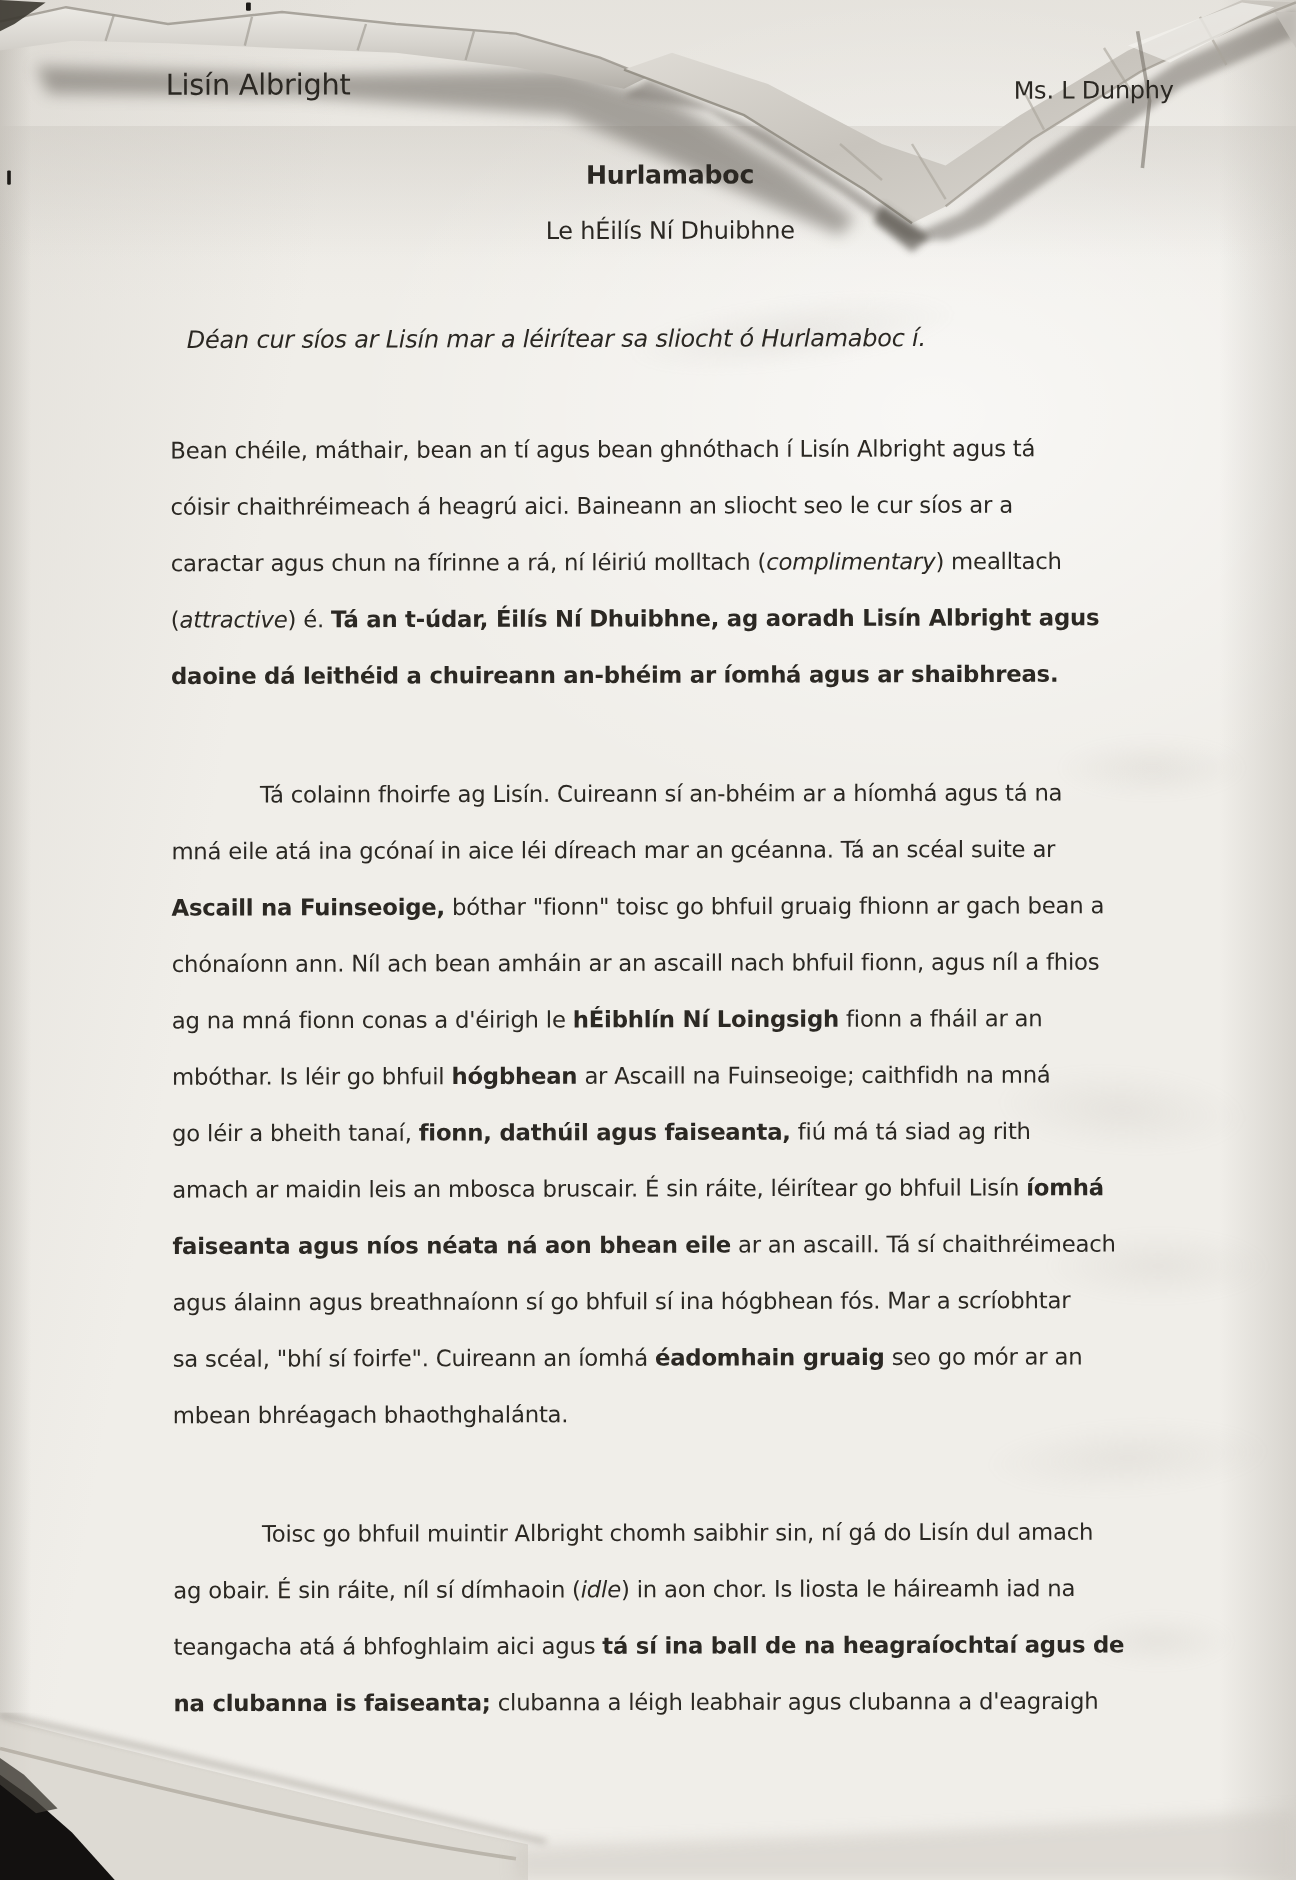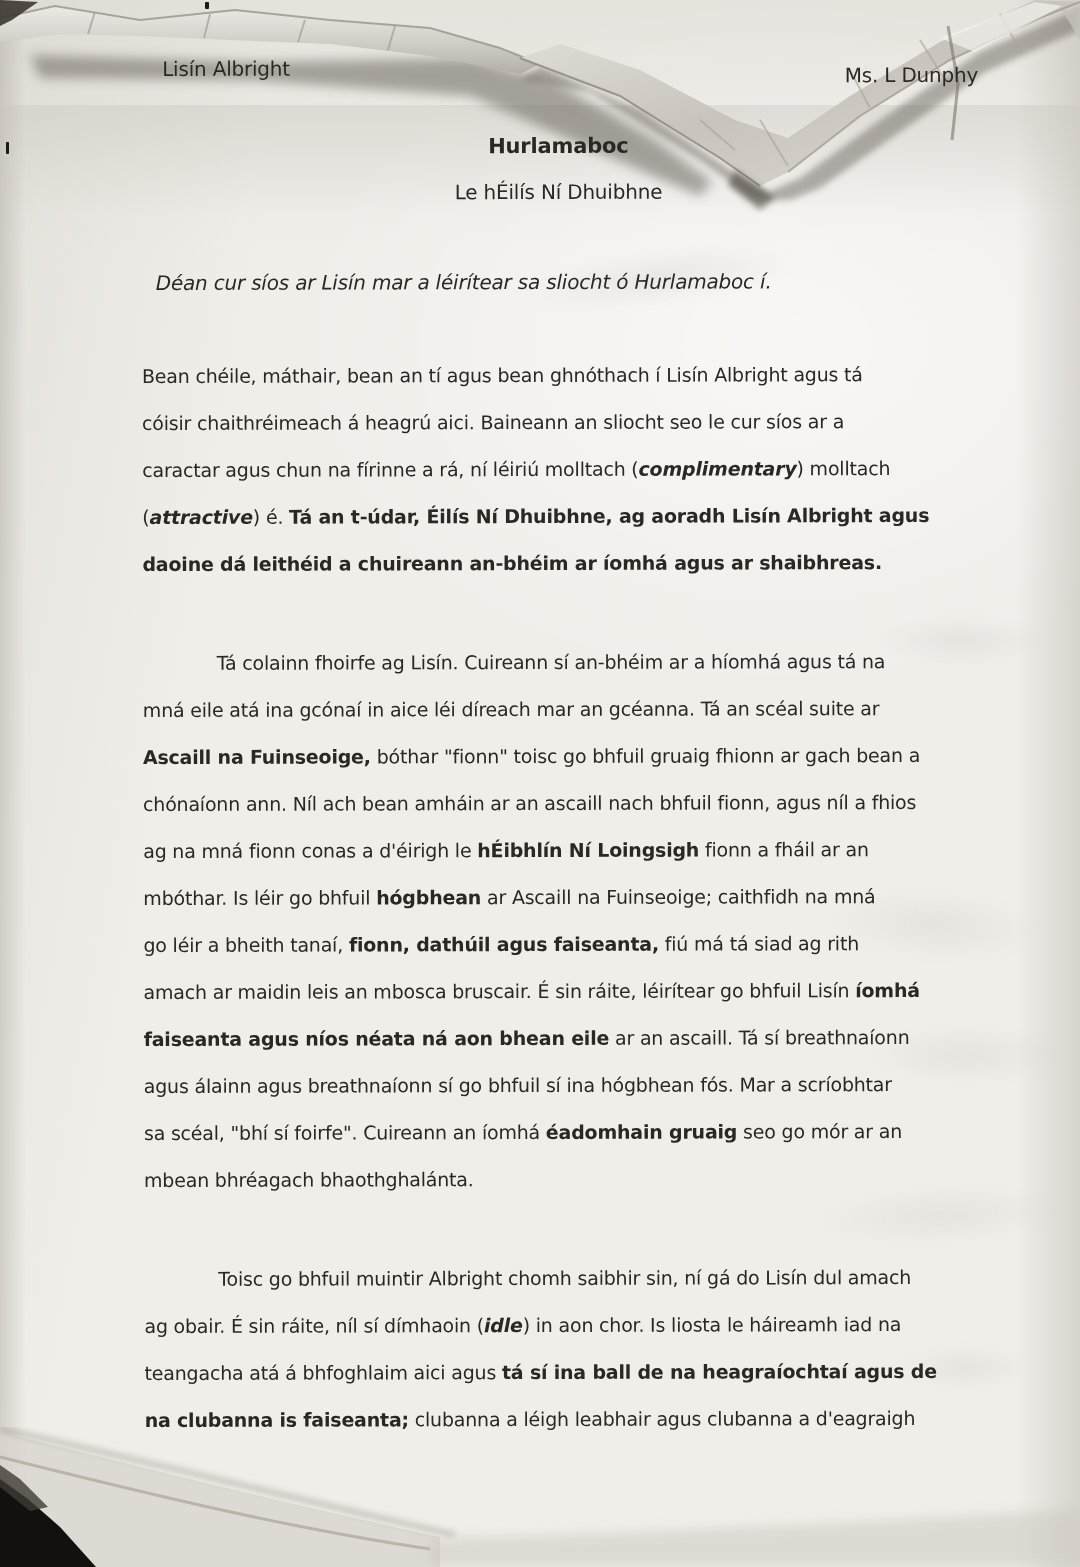--- a/index.html
+++ b/index.html
@@ -27,35 +27,35 @@
     background:linear-gradient(to right, rgba(158,153,145,0.35), rgba(158,153,145,0));}
   .band-under-fold{position:absolute;top:105px;left:0;width:100%;height:110px;
     background:linear-gradient(to bottom, rgba(201,197,190,0.4), rgba(201,197,190,0));}
   .smudge{position:absolute;border-radius:50%;filter:blur(5px);opacity:.5;}
   .svg-abs{position:absolute;left:0;}
   .torn-top{top:0;}
   .torn-bottom{bottom:0;}
 
   
   .scan-text{position:absolute;top:0;left:0;width:100%;height:100%;transform:rotate(-0.15deg);}
-  .header-left{position:absolute;top:56px;left:164px;font-size:20px;letter-spacing:-0.2px;}
+  .header-left{position:absolute;top:56px;left:140px;font-size:24px;letter-spacing:-0.2px;}
   .header-right{position:absolute;top:64px;right:100px;font-size:20px;letter-spacing:-0.2px;text-align:center;}
   .doc-title{position:absolute;top:134px;left:140px;width:840px;text-align:center;
     font-size:21px;font-weight:bold;letter-spacing:-0.2px;}
   .doc-subtitle{position:absolute;top:180px;left:140px;width:840px;text-align:center;
     font-size:20px;letter-spacing:-0.2px;}
   .prompt{position:absolute;top:270px;left:157px;font-size:20px;font-style:italic;letter-spacing:-0.2px;}
   .body-text{position:absolute;top:352px;left:143px;width:880px;
     font-size:19px;line-height:47px;letter-spacing:-0.2px;}
   .para{margin:0;}
   .para + .para{margin-top:52px;}
   .para.indent .line:first-child{text-indent:74px;}
   .line{white-space:nowrap;}
   .b{font-weight:bold;}
-  .i{font-style:italic;font-weight:bold;}
+  .i{font-style:italic;}
   .speck{position:absolute;background:#1c1a17;border-radius:1px;}
 </style>
 </head>
 <body>
 
 <div class="page">
 
   <div class="edge-left"></div>
   <div class="edge-right"></div>
   <div class="band-under-fold"></div>
@@ -124,34 +124,34 @@
   <div class="scan-text">
     <div class="header-left">Lisín Albright</div>
     <div class="header-right">Ms. L Dunphy</div>
     <div class="doc-title">Hurlamaboc</div>
     <div class="doc-subtitle">Le hÉilís Ní Dhuibhne</div>
     <div class="prompt">Déan cur síos ar Lisín mar a léirítear sa sliocht ó Hurlamaboc í.</div>
     <div class="body-text">
         <div class="para">
           <div class="line"><span>Bean chéile, máthair, bean an tí agus bean ghnóthach í Lisín Albright agus tá</span></div>
           <div class="line"><span>cóisir chaithréimeach á heagrú aici. Baineann an sliocht seo le cur síos ar a</span></div>
-          <div class="line"><span>caractar agus chun na fírinne a rá, ní léiriú molltach (</span><span class="i">complimentary</span><span>) molltach</span></div>
+          <div class="line"><span>caractar agus chun na fírinne a rá, ní léiriú molltach (</span><span class="i">complimentary</span><span>) mealltach</span></div>
           <div class="line"><span>(</span><span class="i">attractive</span><span>) é. </span><span class="b">Tá an t-údar, Éilís Ní Dhuibhne, ag aoradh Lisín Albright agus</span></div>
           <div class="line"><span class="b">daoine dá leithéid a chuireann an-bhéim ar íomhá agus ar shaibhreas.</span></div>
         </div>
         <div class="para indent">
           <div class="line"><span>Tá colainn fhoirfe ag Lisín. Cuireann sí an-bhéim ar a híomhá agus tá na</span></div>
           <div class="line"><span>mná eile atá ina gcónaí in aice léi díreach mar an gcéanna. Tá an scéal suite ar</span></div>
           <div class="line"><span class="b">Ascaill na Fuinseoige,</span><span> bóthar "fionn" toisc go bhfuil gruaig fhionn ar gach bean a</span></div>
           <div class="line"><span>chónaíonn ann. Níl ach bean amháin ar an ascaill nach bhfuil fionn, agus níl a fhios</span></div>
           <div class="line"><span>ag na mná fionn conas a d'éirigh le </span><span class="b">hÉibhlín Ní Loingsigh</span><span> fionn a fháil ar an</span></div>
           <div class="line"><span>mbóthar. Is léir go bhfuil </span><span class="b">hógbhean</span><span> ar Ascaill na Fuinseoige; caithfidh na mná</span></div>
           <div class="line"><span>go léir a bheith tanaí, </span><span class="b">fionn, dathúil agus faiseanta,</span><span> fiú má tá siad ag rith</span></div>
           <div class="line"><span>amach ar maidin leis an mbosca bruscair. É sin ráite, léirítear go bhfuil Lisín </span><span class="b">íomhá</span></div>
-          <div class="line"><span class="b">faiseanta agus níos néata ná aon bhean eile</span><span> ar an ascaill. Tá sí breathnaíonn</span></div>
+          <div class="line"><span class="b">faiseanta agus níos néata ná aon bhean eile</span><span> ar an ascaill. Tá sí chaithréimeach</span></div>
           <div class="line"><span>agus álainn agus breathnaíonn sí go bhfuil sí ina hógbhean fós. Mar a scríobhtar</span></div>
           <div class="line"><span>sa scéal, "bhí sí foirfe". Cuireann an íomhá </span><span class="b">éadomhain gruaig</span><span> seo go mór ar an</span></div>
           <div class="line"><span>mbean bhréagach bhaothghalánta.</span></div>
         </div>
         <div class="para indent">
           <div class="line"><span>Toisc go bhfuil muintir Albright chomh saibhir sin, ní gá do Lisín dul amach</span></div>
           <div class="line"><span>ag obair. É sin ráite, níl sí dímhaoin (</span><span class="i">idle</span><span>) in aon chor. Is liosta le háireamh iad na</span></div>
           <div class="line"><span>teangacha atá á bhfoghlaim aici agus </span><span class="b">tá sí ina ball de na heagraíochtaí agus de</span></div>
           <div class="line"><span class="b">na clubanna is faiseanta;</span><span> clubanna a léigh leabhair agus clubanna a d'eagraigh</span></div>
         </div>

